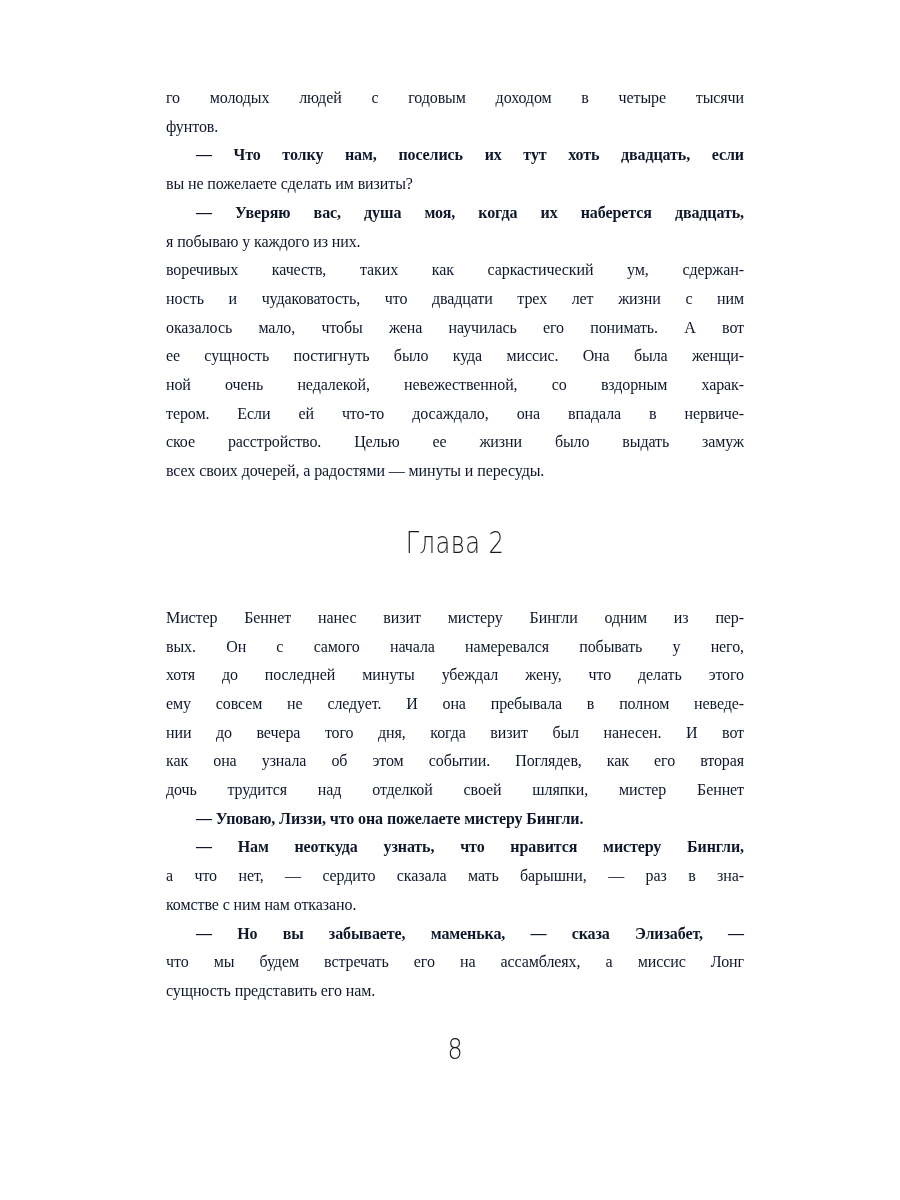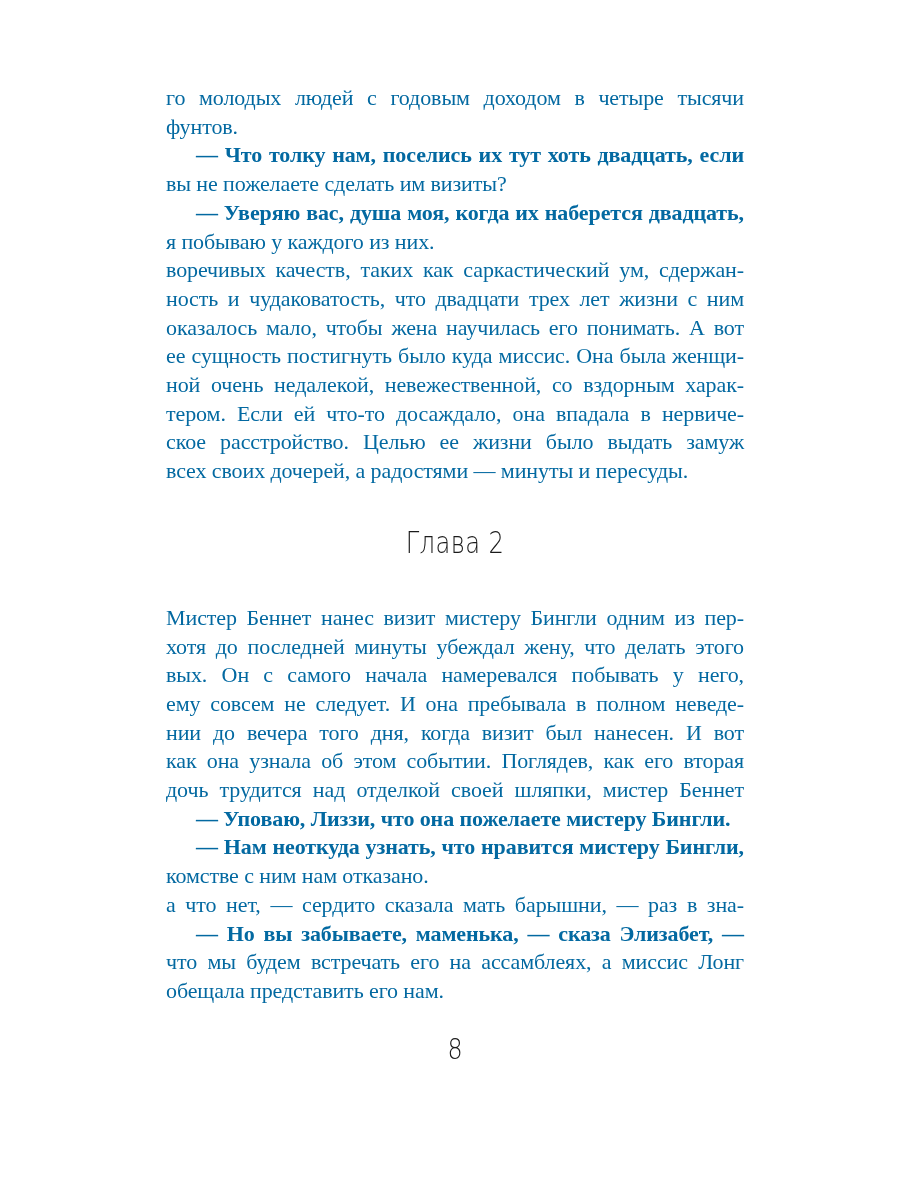--- a/index.html
+++ b/index.html
@@ -18,26 +18,26 @@
   .page {
     position: absolute;
     left: 166px;
     top: 84px;
     width: 578px;
   }
   .section {
     display: block;
   }
   .line {
-    font-size: 22px;
+    font-size: 16px;
     line-height: 28.7px;
     letter-spacing: -0.1px;
     text-align: justify;
     text-align-last: justify;
-    color: #0369a1;
+    color: #0f172a;
   }
   .line.last-line {
     text-align-last: left;
   }
   .line.indented {
     text-indent: 30px;
     font-weight: bold;
   }
   .chapter-heading {
     margin: 36px 0 42px 0;
@@ -83,30 +83,30 @@
       <div class="line">ной очень недалекой, невежественной, со вздорным харак-</div>
       <div class="line">тером. Если ей что-то досаждало, она впадала в нервиче-</div>
       <div class="line">ское расстройство. Целью ее жизни было выдать замуж</div>
       <div class="line last-line">всех своих дочерей, а радостями — минуты и пересуды.</div>
     </div>
 
   <div class="chapter-heading">Глава 2</div>
 
   <div class="section">
       <div class="line">Мистер Беннет нанес визит мистеру Бингли одним из пер-</div>
+      <div class="line">вых. Он с самого начала намеревался побывать у него,</div>
       <div class="line">хотя до последней минуты убеждал жену, что делать этого</div>
-      <div class="line">вых. Он с самого начала намеревался побывать у него,</div>
       <div class="line">ему совсем не следует. И она пребывала в полном неведе-</div>
       <div class="line">нии до вечера того дня, когда визит был нанесен. И вот</div>
       <div class="line">как она узнала об этом событии. Поглядев, как его вторая</div>
       <div class="line">дочь трудится над отделкой своей шляпки, мистер Беннет</div>
       <div class="line last-line indented">— Уповаю, Лиззи, что она пожелаете мистеру Бингли.</div>
       <div class="line indented">— Нам неоткуда узнать, что нравится мистеру Бингли,</div>
+      <div class="line">а что нет, — сердито сказала мать барышни, — раз в зна-</div>
       <div class="line last-line">комстве с ним нам отказано.</div>
-      <div class="line">а что нет, — сердито сказала мать барышни, — раз в зна-</div>
       <div class="line indented">— Но вы забываете, маменька, — сказа Элизабет, —</div>
       <div class="line">что мы будем встречать его на ассамблеях, а миссис Лонг</div>
-      <div class="line last-line">обещала представить его нам.</div>
+      <div class="line last-line">сущность представить его нам.</div>
     </div>
 
   <div class="page-number">8</div>
 
 </div>
 
 </body></html>

